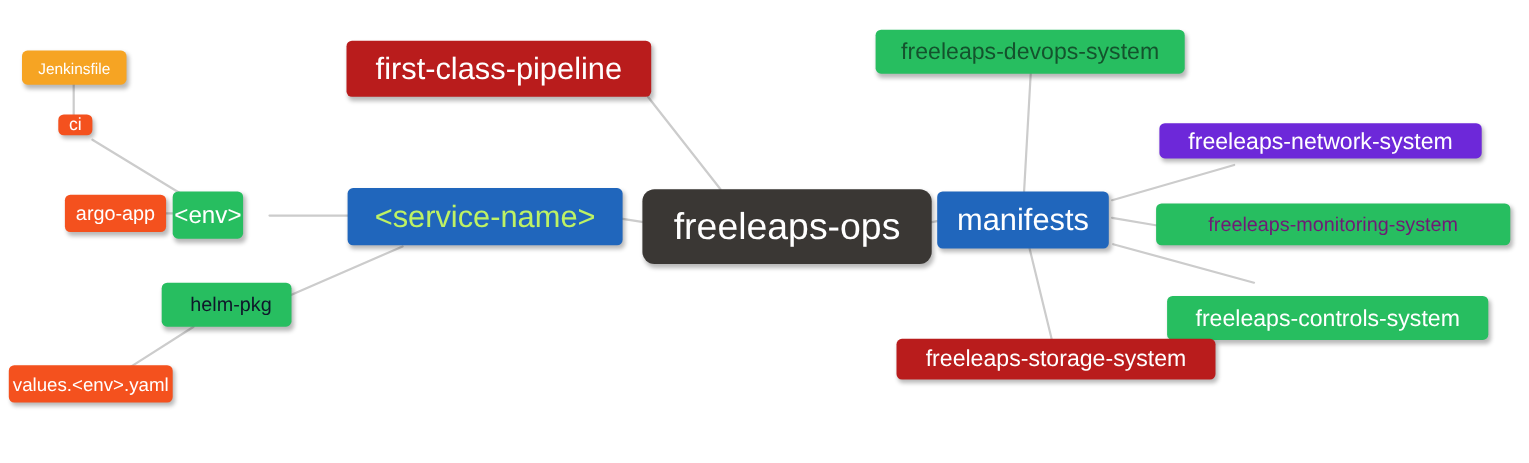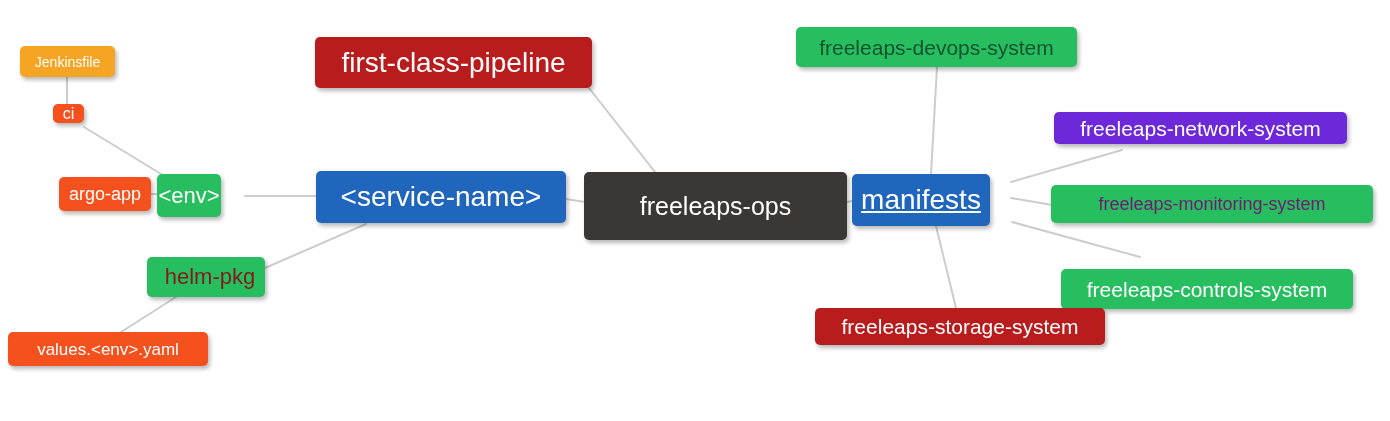--- a/index.html
+++ b/index.html
@@ -57,24 +57,24 @@
       <line x1="1011" y1="182" x2="1122" y2="150" stroke="#cccccc" stroke-width="2" stroke-linecap="round"></line>
       <line x1="1011" y1="198" x2="1052" y2="205" stroke="#cccccc" stroke-width="2" stroke-linecap="round"></line>
       <line x1="1012" y1="222" x2="1140" y2="257" stroke="#cccccc" stroke-width="2" stroke-linecap="round"></line>
       <line x1="936" y1="226" x2="956" y2="308" stroke="#cccccc" stroke-width="2" stroke-linecap="round"></line>
     </svg>
 
 <div class="node" style="left: 20px; top: 27px; width: 95px; height: 31px; font-size: 14px; background: rgb(246, 164, 35); color: rgb(255, 255, 255); margin-top: 19px;">Jenkinsfile</div>
     <div class="node" style="left: 53px; top: 104px; width: 31px; height: 19px; font-size: 16px; background: rgb(244, 81, 30); color: rgb(255, 255, 255);">ci</div>
     <div class="node" style="left: 31px; top: 177px; width: 92px; height: 34px; font-size: 18px; background: rgb(244, 81, 30); color: rgb(255, 255, 255); margin-left: 28px;">argo-app</div>
     <div class="node" style="left: 157px; top: 174px; width: 64px; height: 43px; font-size: 22px; background: rgb(39, 190, 96); color: rgb(255, 255, 255);">&lt;env&gt;</div>
-    <div class="node" style="left: 147px; top: 257px; width: 118px; height: 40px; font-size: 22px; background: rgb(39, 190, 96); color: #7f1d1d; padding-left: 12px;">helm-pkg</div>
-    <div class="node" style="left: 8px; top: 332px; width: 200px; height: 34px; font-size: 17px; background: rgb(244, 81, 30); color: rgb(255, 255, 255);">values.&lt;env&gt;.yaml</div>
+    <div class="node" style="left: 147px; top: 257px; width: 118px; height: 40px; font-size: 18px; background: rgb(39, 190, 96); color: #0f172a; padding-left: 12px;">helm-pkg</div>
+    <div class="node" style="left: 8px; top: 332px; width: 149px; height: 34px; font-size: 17px; background: rgb(244, 81, 30); color: rgb(255, 255, 255);">values.&lt;env&gt;.yaml</div>
     <div class="node" style="left: 315px; top: 37px; width: 277px; height: 51px; font-size: 28px; background: #b91c1c; color: rgb(255, 255, 255);">first-class-pipeline</div>
-    <div class="node" style="left: 316px; top: 171px; width: 250px; height: 52px; font-size: 28px; background: rgb(32, 102, 188); color: #ffffff;">&lt;service-name&gt;</div>
-    <div class="node" style="left: 584px; top: 172px; width: 263px; height: 68px; font-size: 25px; background: rgb(58, 55, 52); color: rgb(255, 255, 255);">freeleaps-ops</div>
-    <div class="node" style="left: 852px; top: 174px; width: 138px; height: 52px; font-size: 28px; background: rgb(32, 102, 188); color: rgb(255, 255, 255); text-decoration: underline;">manifests</div>
+    <div class="node" style="left: 316px; top: 171px; width: 250px; height: 52px; font-size: 28px; background: rgb(32, 102, 188); color: #bef264;">&lt;service-name&gt;</div>
+    <div class="node" style="left: 584px; top: 172px; width: 263px; height: 68px; font-size: 34px; background: rgb(58, 55, 52); color: rgb(255, 255, 255); border-radius: 11px;">freeleaps-ops</div>
+    <div class="node" style="left: 852px; top: 174px; width: 156px; height: 52px; font-size: 28px; background: rgb(32, 102, 188); color: rgb(255, 255, 255);">manifests</div>
     <div class="node" style="left: 796px; top: 27px; width: 281px; height: 40px; font-size: 21px; background: rgb(39, 190, 96); color: #14532d;">freeleaps-devops-system</div>
     <div class="node" style="left: 1054px; top: 112px; width: 293px; height: 32px; font-size: 21px; background: #6d28d9; color: rgb(255, 255, 255);">freeleaps-network-system</div>
     <div class="node" style="left: 1051px; top: 185px; width: 322px; height: 38px; font-size: 18px; background: rgb(39, 190, 96); color: #701a75;">freeleaps-monitoring-system</div>
     <div class="node" style="left: 1061px; top: 257px; width: 292px; height: 40px; font-size: 21px; background: rgb(39, 190, 96); color: rgb(255, 255, 255); margin-top: 12px;">freeleaps-controls-system</div>
     <div class="node" style="left: 815px; top: 308px; width: 290px; height: 37px; font-size: 21px; background: #b91c1c; color: rgb(255, 255, 255);">freeleaps-storage-system</div>
   </div>
 
 </body></html>

